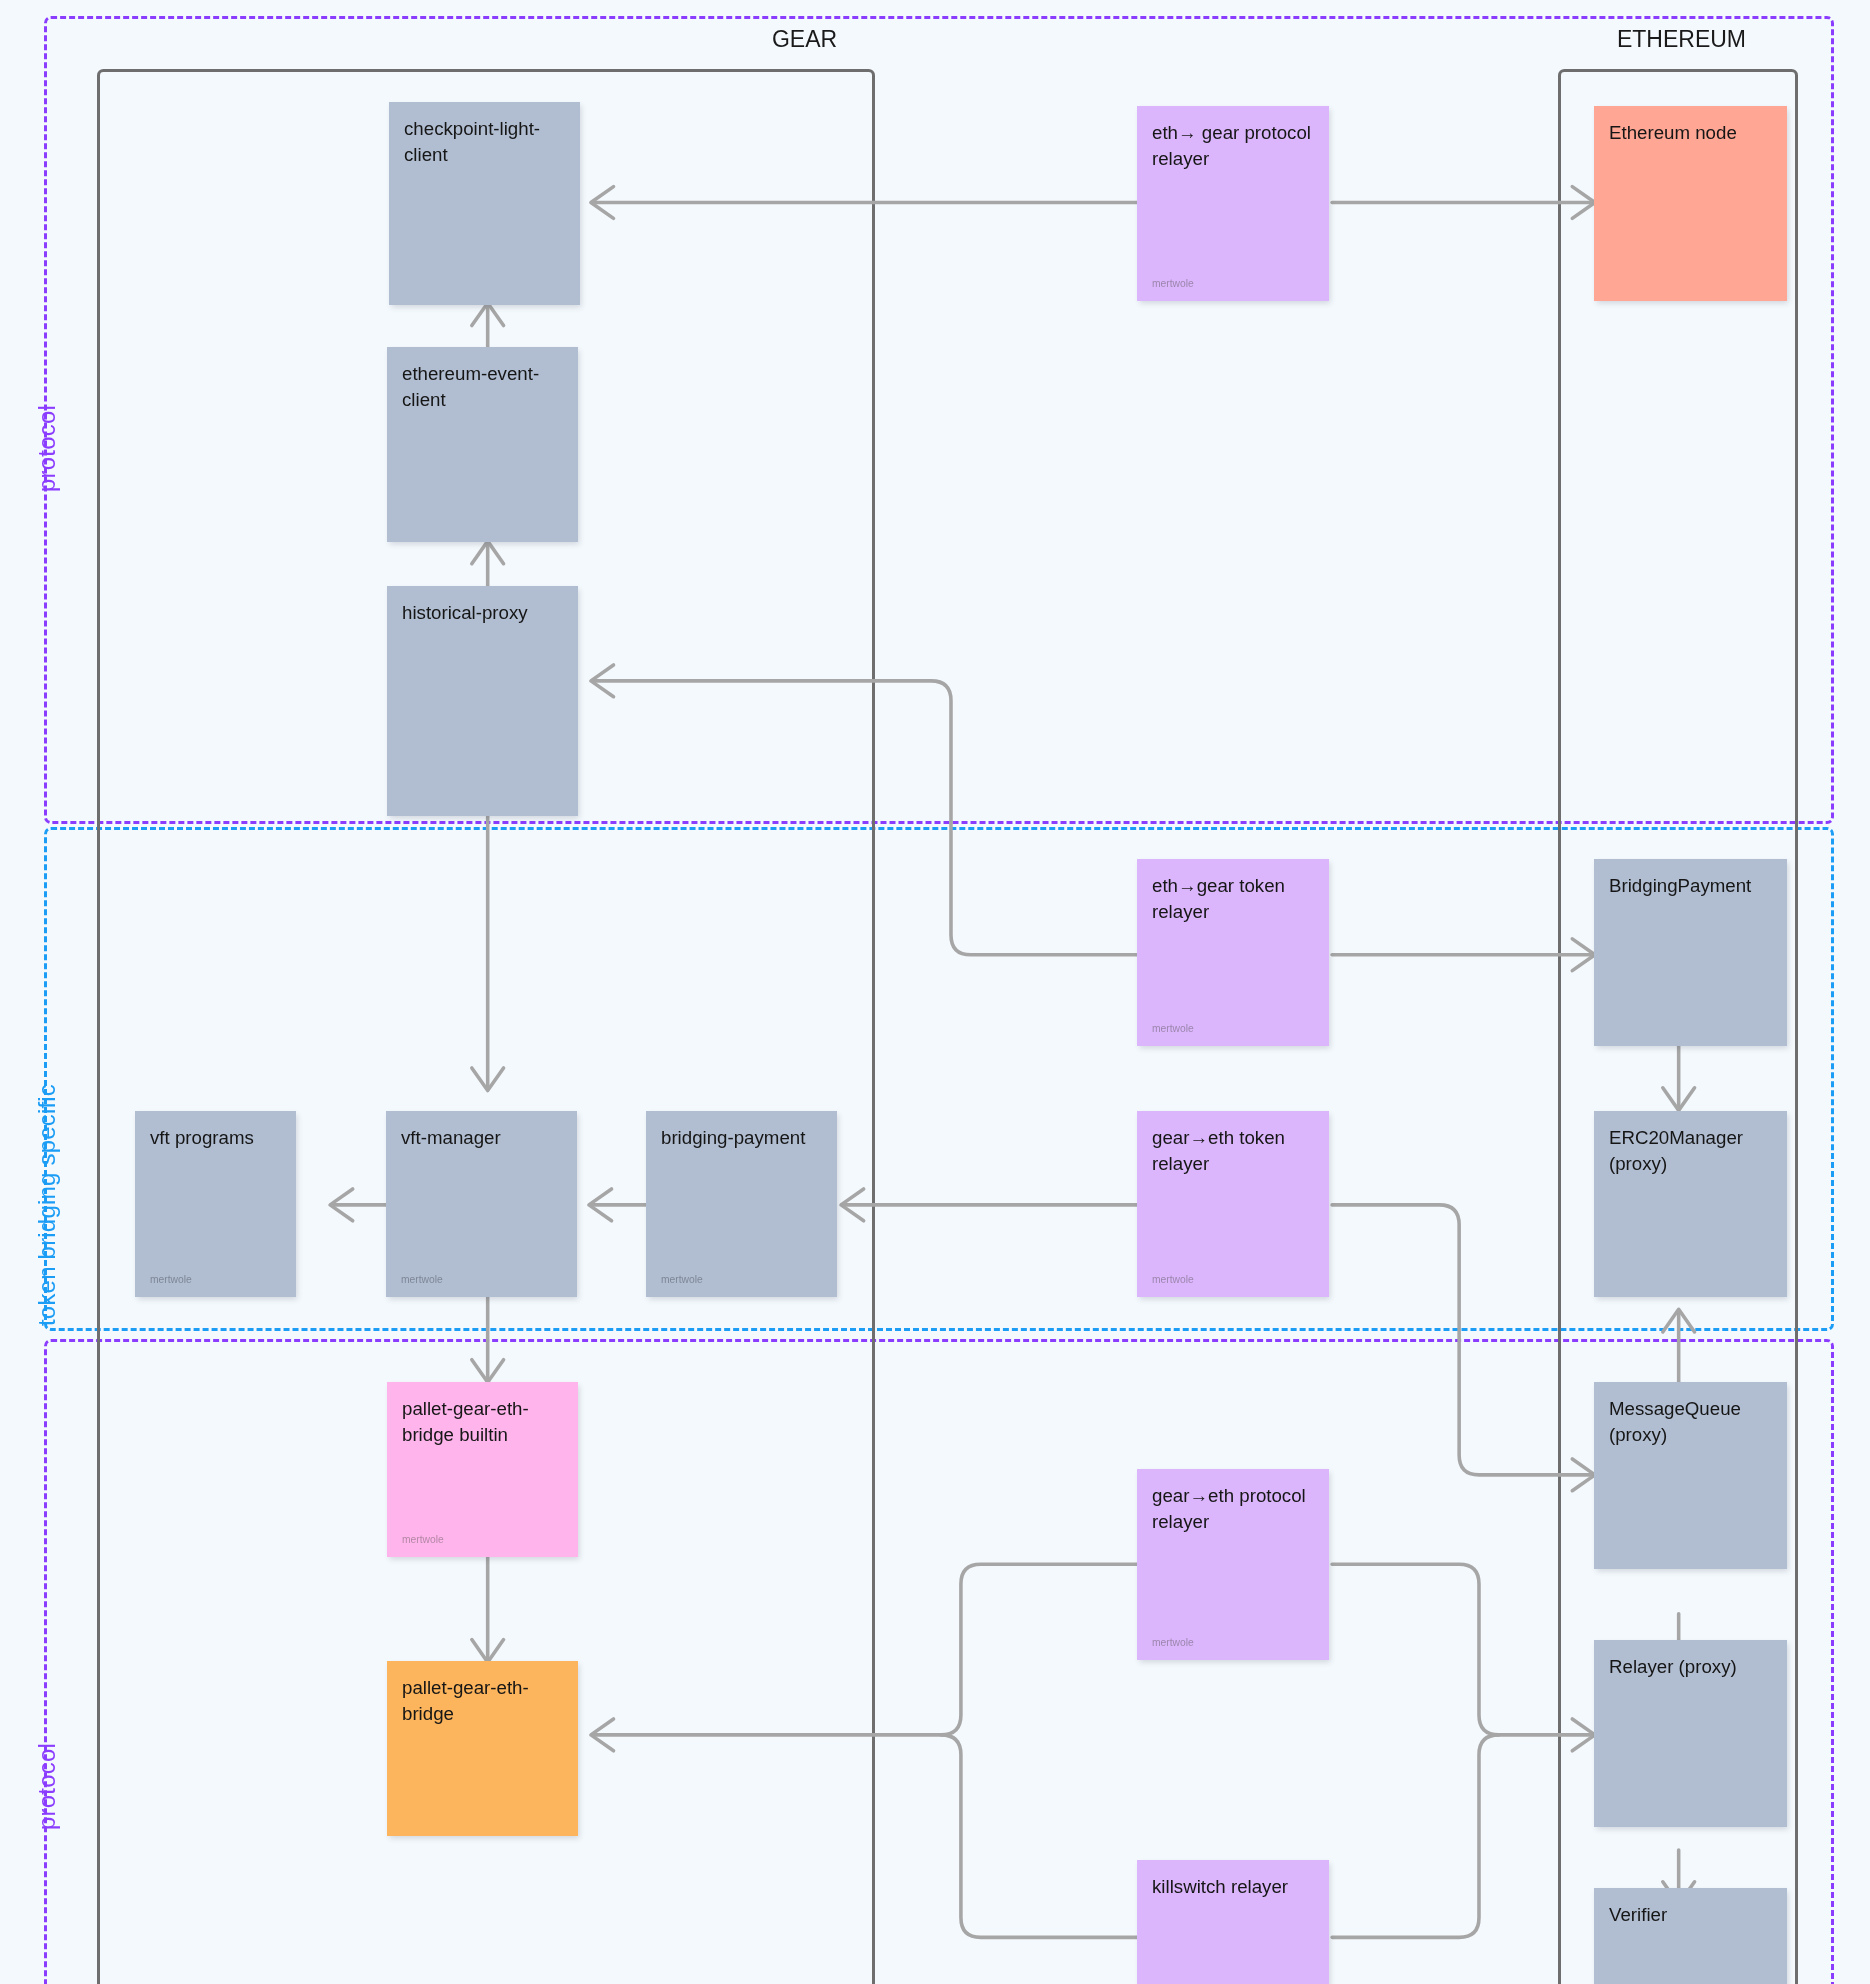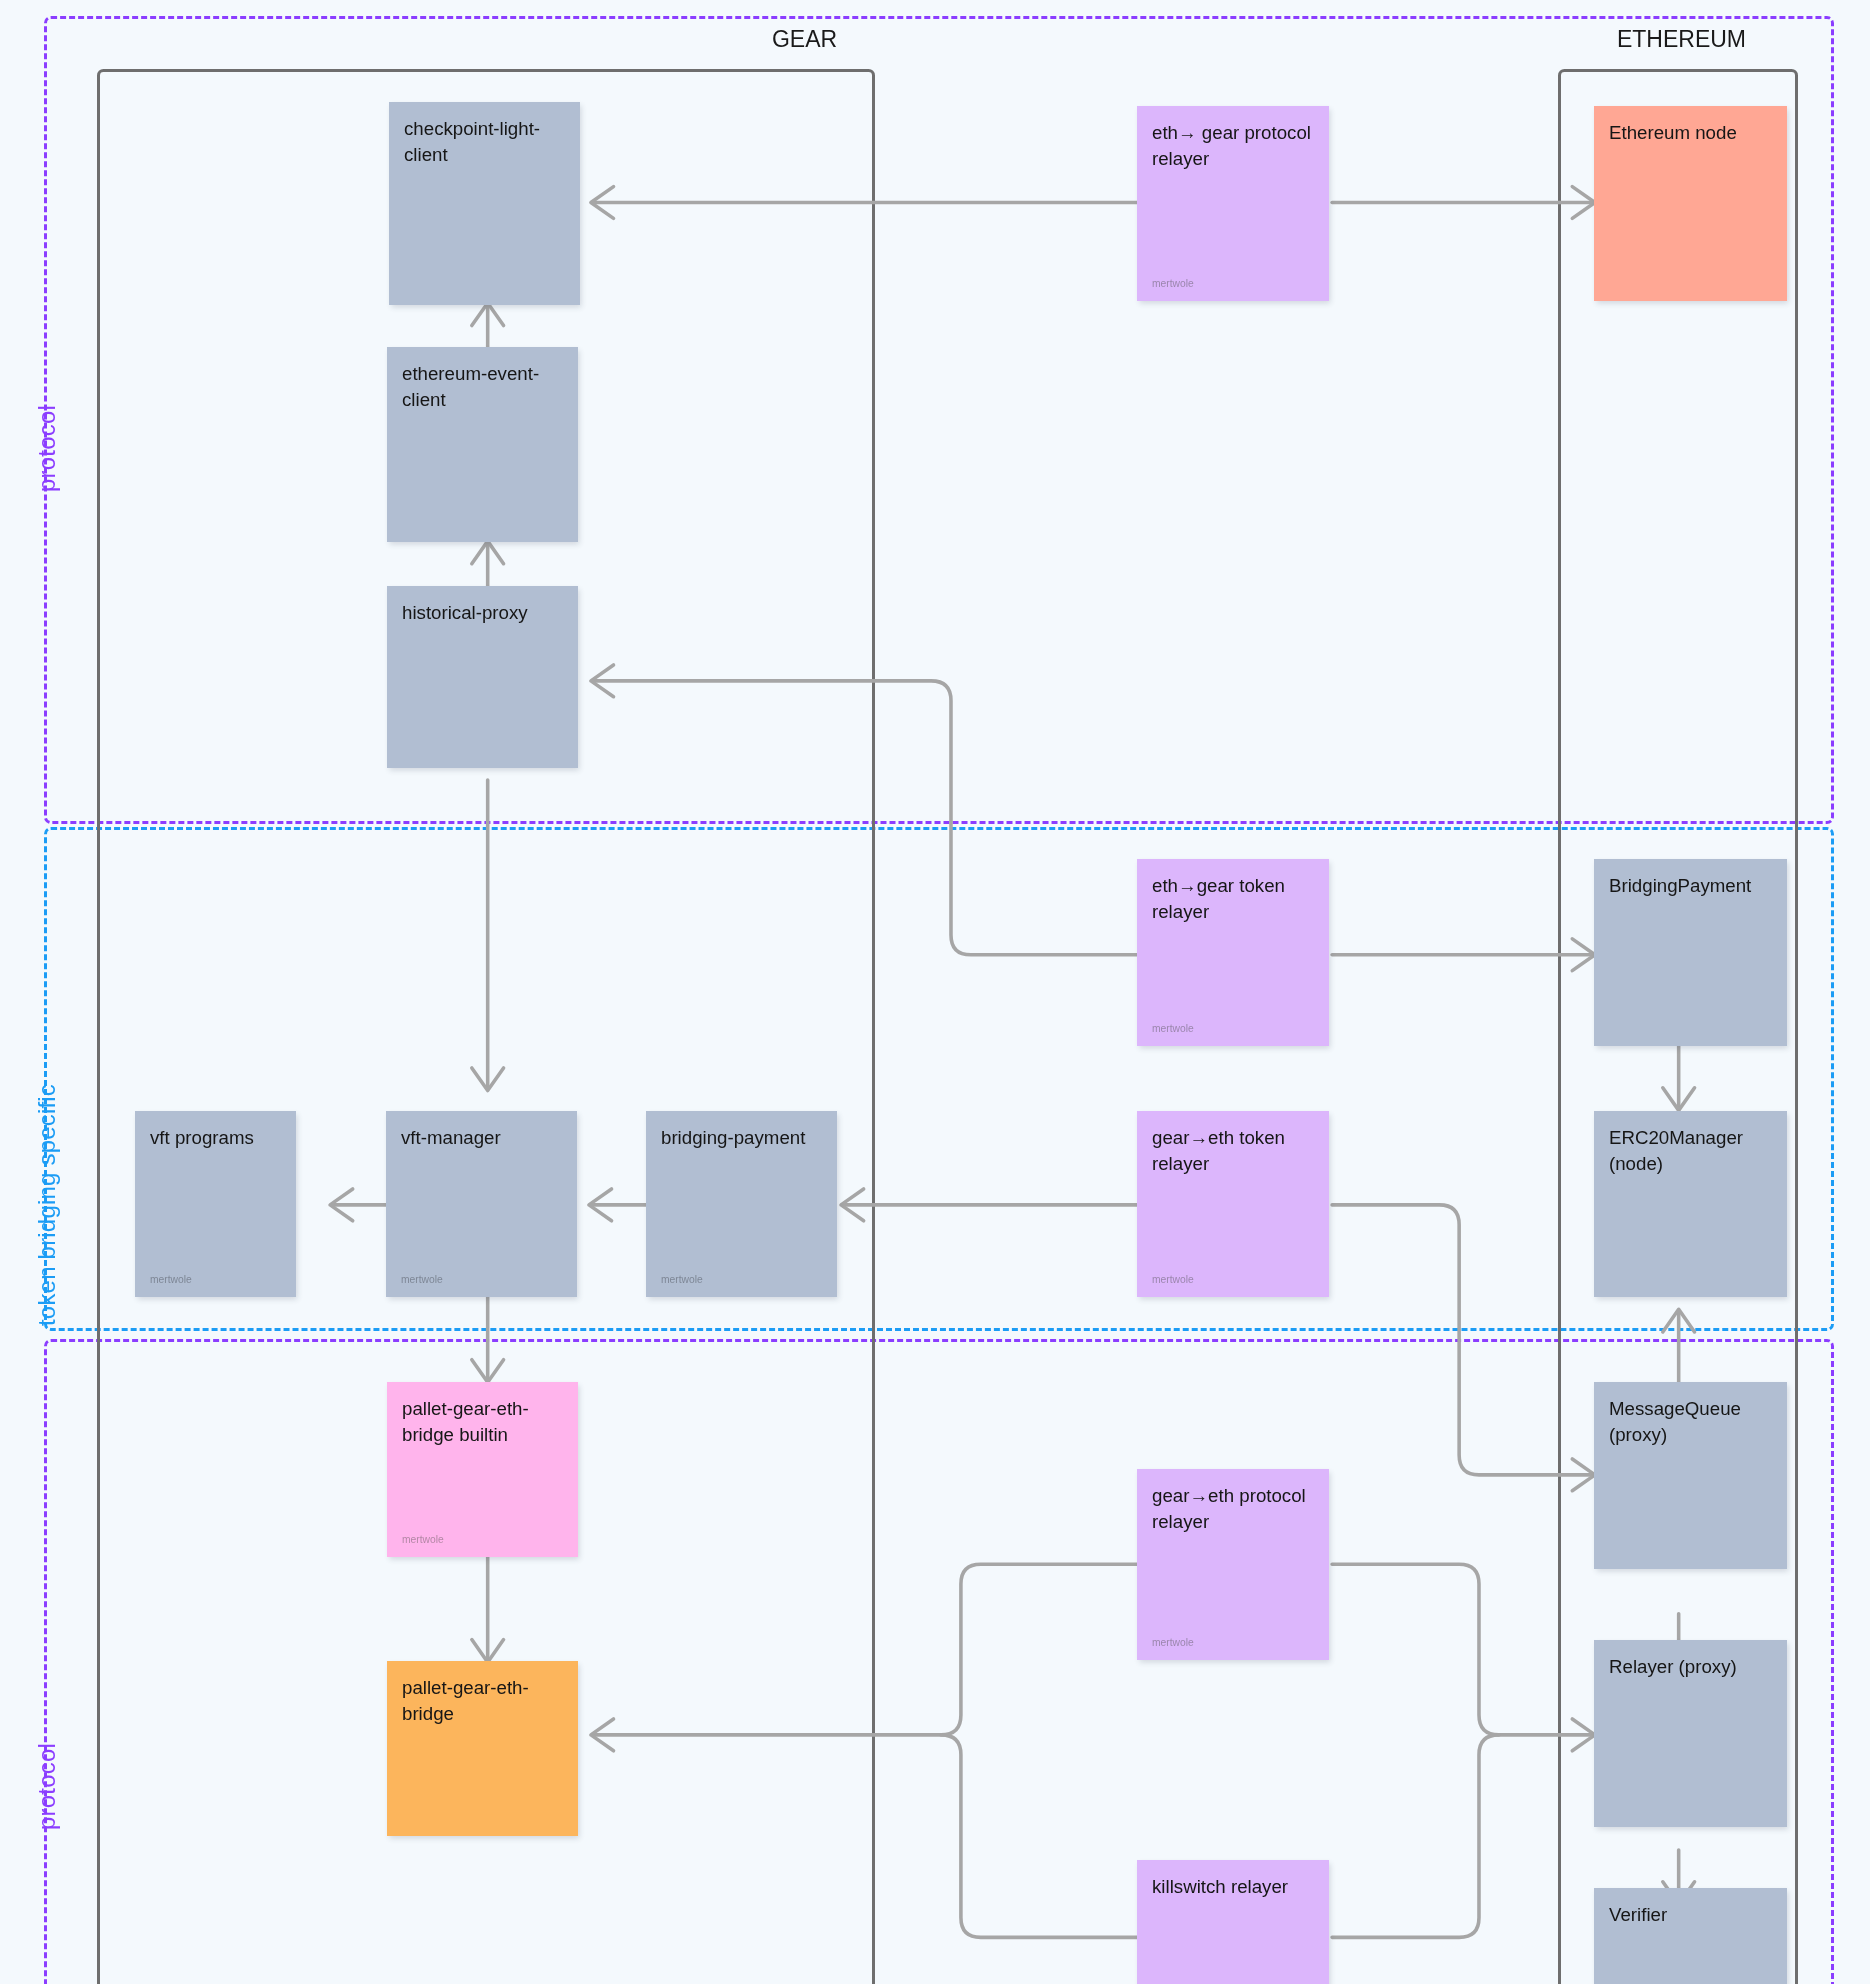--- a/index.html
+++ b/index.html
@@ -167,21 +167,21 @@
   </svg>
 
   <div class="node n-gray" style="left:389px;top:102px;width:191px;height:203px;">
     <div class="title">checkpoint-light-client</div>
   </div>
 
   <div class="node n-gray" style="left:387px;top:347px;width:191px;height:195px;">
     <div class="title">ethereum-event-client</div>
   </div>
 
-  <div class="node n-gray" style="left:387px;top:586px;width:191px;height:182px;">
+  <div class="node n-gray" style="left:387px;top:586px;width:191px;height:230px;">
     <div class="title">historical-proxy</div>
   </div>
 
   <div class="node n-purple" style="left:1137px;top:106px;width:192px;height:195px;">
     <div class="title">eth→ gear protocol relayer</div>
     <div class="author">mertwole</div>
   </div>
 
   <div class="node n-salmon" style="left:1594px;top:106px;width:193px;height:195px;">
     <div class="title">Ethereum node</div>
@@ -210,21 +210,21 @@
     <div class="title">bridging-payment</div>
     <div class="author">mertwole</div>
   </div>
 
   <div class="node n-purple" style="left:1137px;top:1111px;width:192px;height:186px;">
     <div class="title">gear→eth token relayer</div>
     <div class="author">mertwole</div>
   </div>
 
   <div class="node n-gray" style="left:1594px;top:1111px;width:193px;height:186px;">
-    <div class="title">ERC20Manager (node)</div>
+    <div class="title">ERC20Manager (proxy)</div>
   </div>
 
   <div class="node n-pink" style="left:387px;top:1382px;width:191px;height:175px;">
     <div class="title">pallet-gear-eth-bridge builtin</div>
     <div class="author">mertwole</div>
   </div>
 
   <div class="node n-purple" style="left:1137px;top:1469px;width:192px;height:191px;">
     <div class="title">gear→eth protocol relayer</div>
     <div class="author">mertwole</div>

